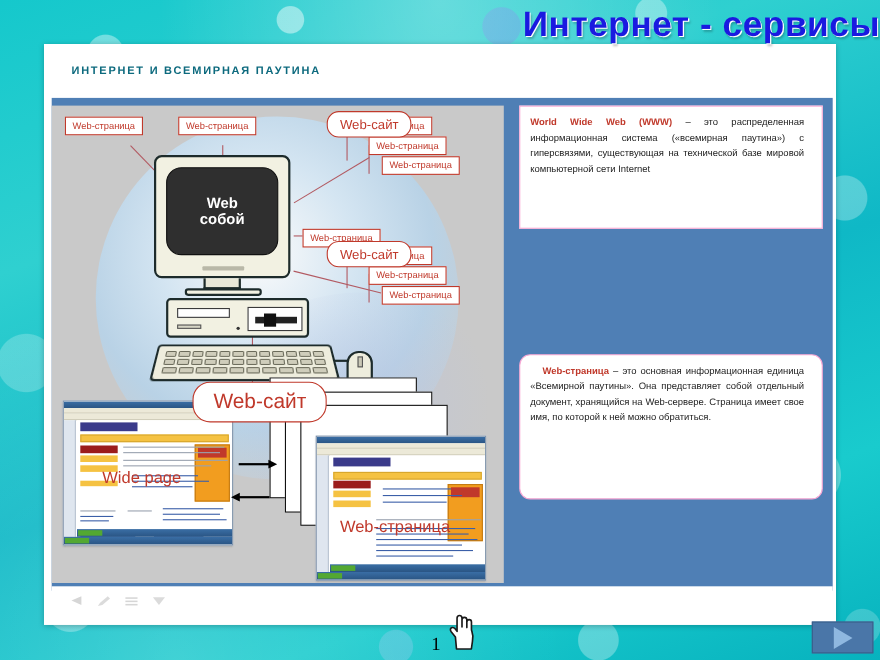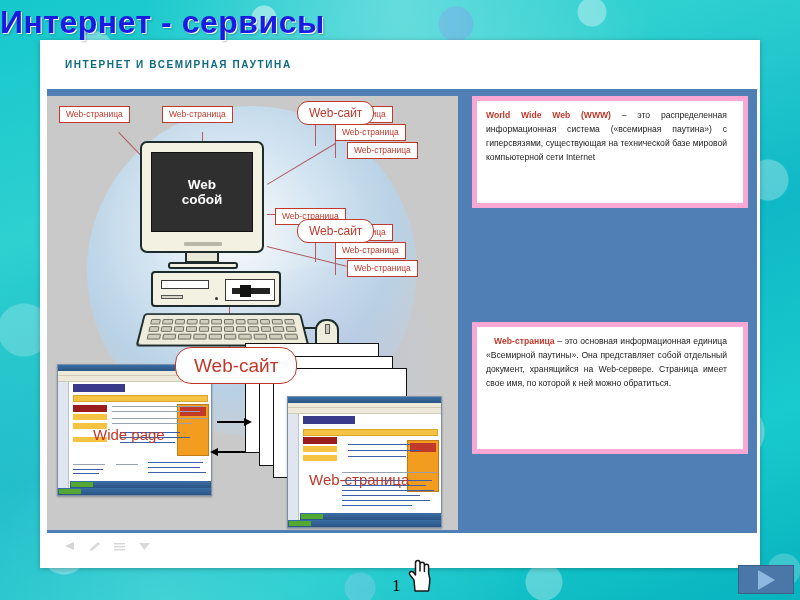--- a/index.html
+++ b/index.html
@@ -30,21 +30,21 @@
   #bg::after {
     content:""; position:absolute; inset:0;
     background:
       radial-gradient(ellipse at 50% 0%, rgba(255,255,255,.30), transparent 45%),
       radial-gradient(ellipse at 20% 100%, rgba(255,255,255,.18), transparent 40%);
   }
 
   
   #title {
     position: absolute; left: 0; top: 4px; width: 800px;
-    text-align: left;
+    text-align: right;
     font-size: 32px; font-weight: bold; color: #1a1ae0;
     letter-spacing: .5px;
     text-shadow: 1px 1px 0 #ffffff, 2px 2px 2px rgba(0,0,0,.22);
     z-index: 6;
   }
 
   
   #slide {
     position: absolute; left: 40px; top: 40px; width: 720px; height: 528px;
     background: #ffffff;
@@ -88,21 +88,21 @@
   }
 
   
   #computer { position:absolute; left:93px; top:45px; width:175px; height:170px; }
   .mon-outer {
     position:absolute; left:0; top:0; width:124px; height:112px;
     background:#f2f1e2; border:2.5px solid #1d2b2b; border-radius:7px;
   }
   .mon-screen {
     position:absolute; left:9px; top:9px; right:9px; bottom:19px;
-    background:#2f2f2f; border:1px solid #111; border-radius:0;
+    background:#2f2f2f; border:1px solid #111; border-radius:14px;
     display:flex; align-items:center; justify-content:center;
   }
   .mon-label {
     color:#fff; font-size:13.5px; font-weight:bold; line-height:1.12; text-align:center;
   }
   .mon-btns { position:absolute; left:42px; bottom:5px; width:38px; height:4px;
     background:#b9b8a8; border-radius:1px; }
   .mon-neck { position:absolute; left:45px; top:112px; width:34px; height:10px;
     background:#e9e8d8; border:2px solid #1d2b2b; border-top:none; }
   .mon-base { position:absolute; left:28px; top:121px; width:70px; height:7px;
@@ -187,21 +187,21 @@
   .arrow { position:absolute; height:1.5px; background:#000; }
   .arrow::after {
     content:""; position:absolute; top:-3.5px; width:0; height:0;
     border-top:4.5px solid transparent; border-bottom:4.5px solid transparent;
   }
   .arrow.right::after { right:-7px; border-left:8px solid #000; }
   .arrow.left::after  { left:-7px;  border-right:8px solid #000; }
 
   
   .panel {
-    position:absolute; background:#fff; border:5px solid #f9a8d4;
+    position:absolute; background:#fff; border:1px solid #f9a8d4;
     padding:8px 16px 7px 9px;
     font-size:8.6px; line-height:1.62; color:#1b1b1b;
     text-align:justify;
   }
   .panel .key { color:#c0392b; font-weight:bold; }
 
   
   #footbar {
     position:absolute; left:4px; bottom:2px; width:712px; height:30px; background:#ffffff;
   }
@@ -425,21 +425,21 @@
         <div class="arrow left" style="left:170px; top:355px; width:28px;"></div>
 
         <div class="lbl huge" style="left:128px; top:251px;">Web-сайт</div>
       </div>
 
       <div class="panel" style="left:425px; top:7px; width:276px; height:112px;">
         <span class="key">World Wide Web (WWW)</span><span> – это распределенная информационная система («всемирная паутина») с гиперсвязями, существующая на технической базе мировой компьютерной сети Internet</span>
       </div>
 
 
-      <div class="panel" style="left:425px; top:233px; width:276px; height:132px;">
+      <div class="panel" style="left:425px; top:233px; width:276px; height:132px;border-radius:10px;">
         &nbsp;&nbsp;&nbsp;<span class="key">Web-страница</span><span> – это основная информационная единица «Всемирной паутины». Она представляет собой отдельный документ, хранящийся на Web-сервере. Страница имеет свое имя, по которой к ней можно обратиться.</span>
       </div>
 
     </div>
 
     <div id="footbar">
       <div id="foot-icons">
         <span class="fi">
           <svg width="13" height="11" viewBox="0 0 13 11">
               <path d="M11 9 L2 5 L11 1 Z" fill="#777"></path>

